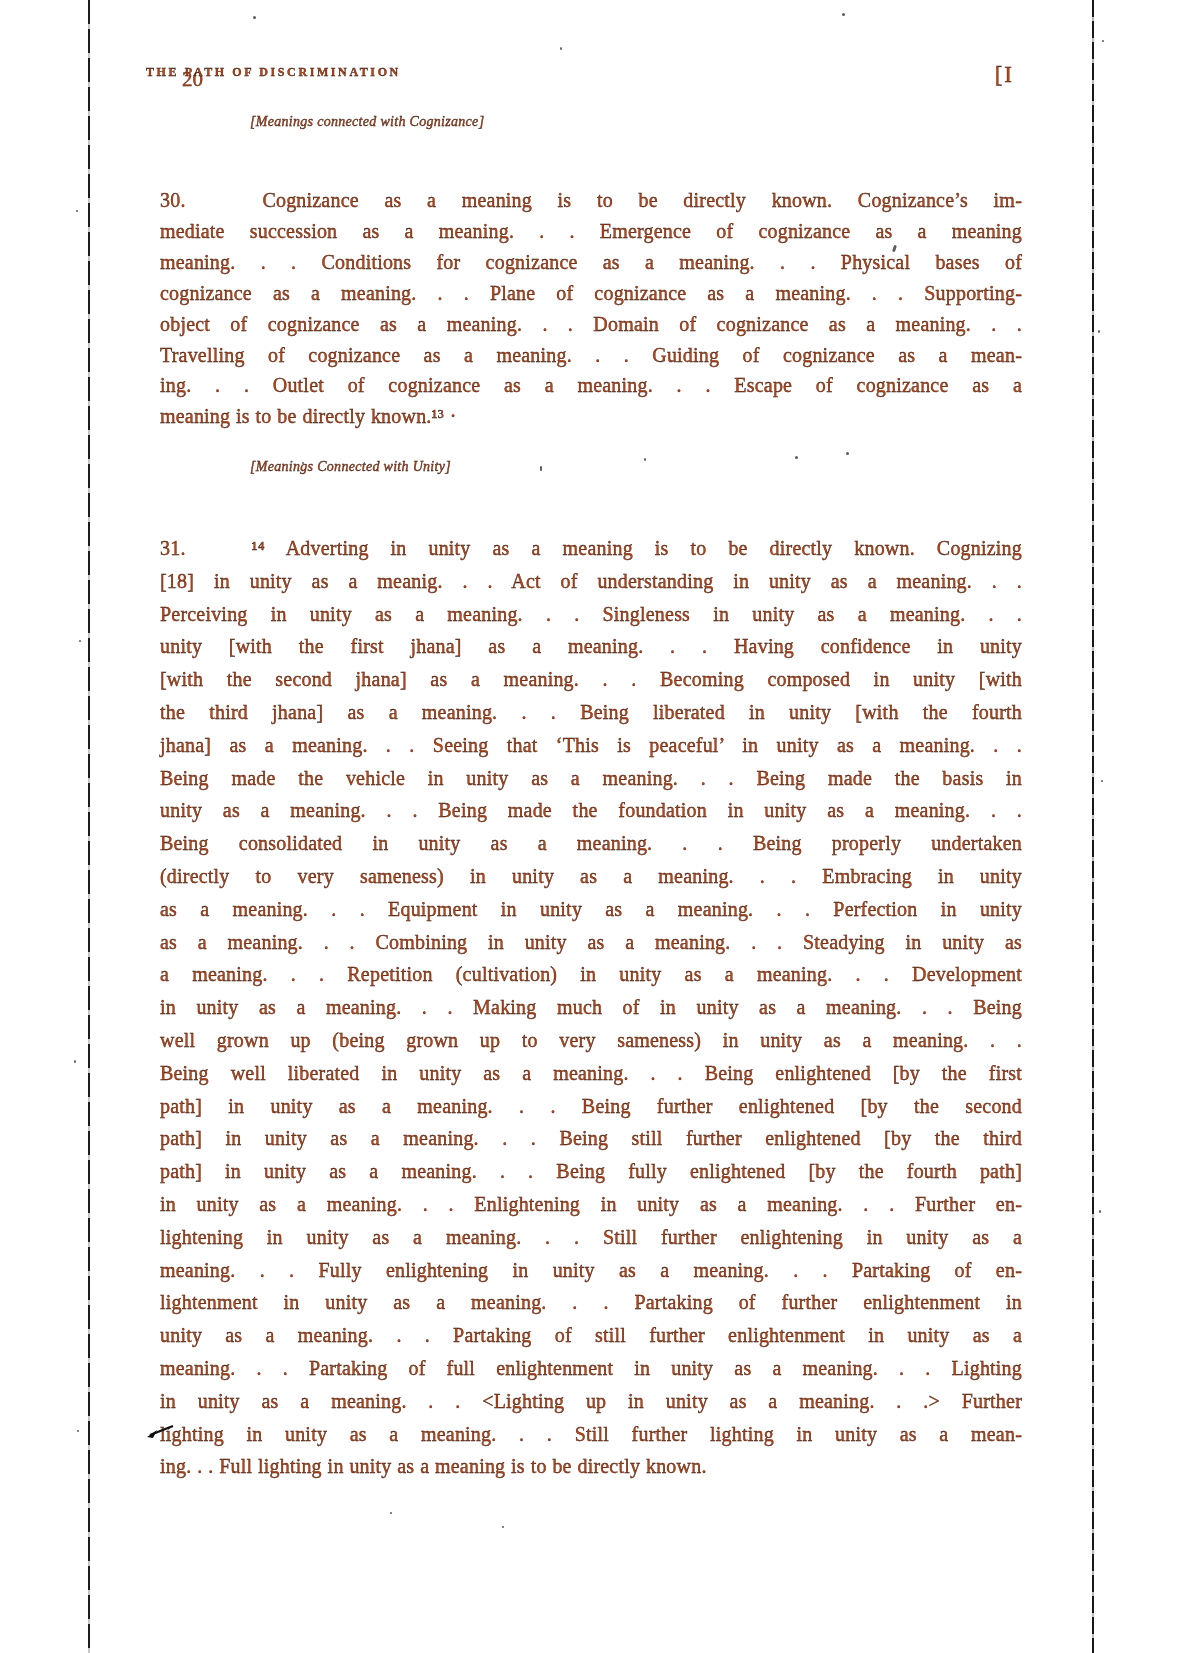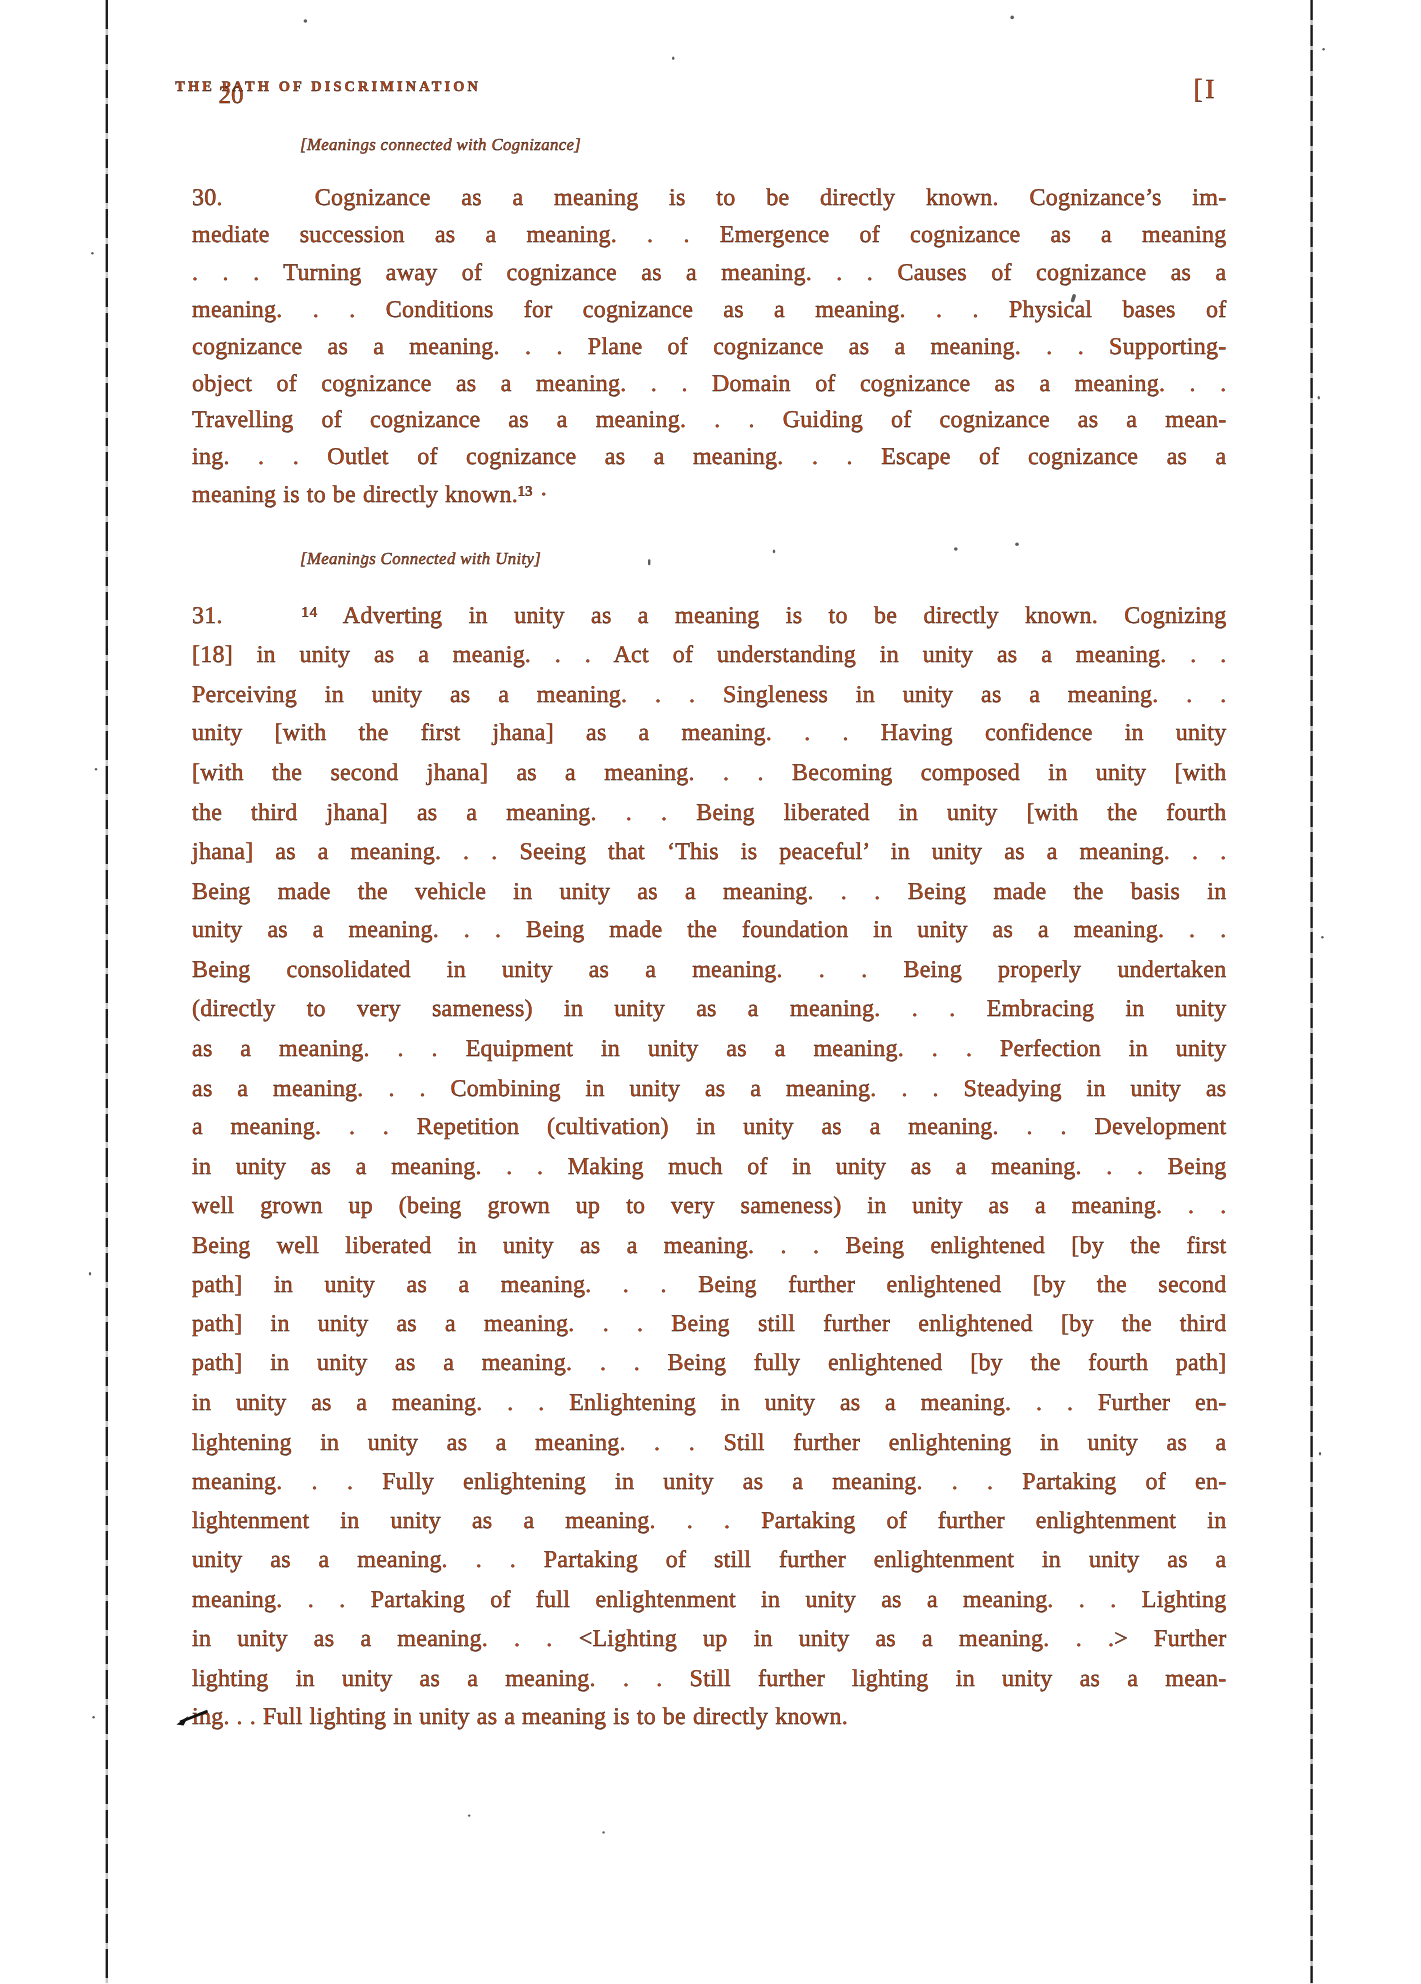--- a/index.html
+++ b/index.html
@@ -74,20 +74,21 @@
     font-style: italic;
     letter-spacing: 0.3px;
   }
   #heading-cognizance { top: 114px; }
   #heading-unity      { top: 459px; }
 
   .paragraph {
     position: absolute;
     left: 160px;
     width: 862px;
+    margin-top: 35px;
   }
   #para-30 { top: 150px; }
   #para-31 { top: 497px; }
 
   .line {
     font-size: 20px;
     letter-spacing: 0.2px;
     word-spacing: 0.6px;
     text-align: justify;
     text-align-last: justify;
@@ -126,21 +127,20 @@
     <span class="page-number">20</span>
     <span class="running-title">THE PATH OF DISCRIMINATION</span>
     <span class="folio-marker">[I</span>
   </header>
 
   <h2 class="section-heading" id="heading-cognizance">[Meanings connected with Cognizance]</h2>
 
   <div class="paragraph" id="para-30">
       <div class="line">30.&nbsp;&nbsp;&nbsp;Cognizance as a meaning is to be directly known. Cognizance’s im-</div>
       <div class="line">mediate succession as a meaning. . . Emergence of cognizance as a meaning</div>
-      <div class="line">. . . Turning away of cognizance as a meaning. . . Causes of cognizance as a</div>
       <div class="line">meaning. . . Conditions for cognizance as a meaning. . . Physical bases of</div>
       <div class="line">cognizance as a meaning. . . Plane of cognizance as a meaning. . . Supporting-</div>
       <div class="line">object of cognizance as a meaning. . . Domain of cognizance as a meaning. . .</div>
       <div class="line">Travelling of cognizance as a meaning. . . Guiding of cognizance as a mean-</div>
       <div class="line">ing. . . Outlet of cognizance as a meaning. . . Escape of cognizance as a</div>
       <div class="line line-last">meaning is to be directly known.¹³ ·</div>
     </div>
 
   <h2 class="section-heading" id="heading-unity">[Meanings Connected with Unity]</h2>
 

